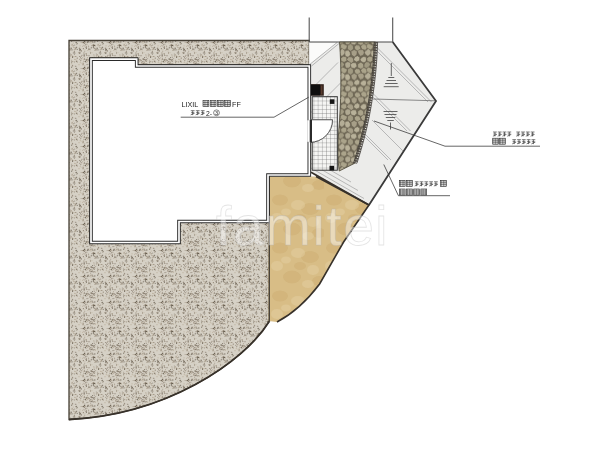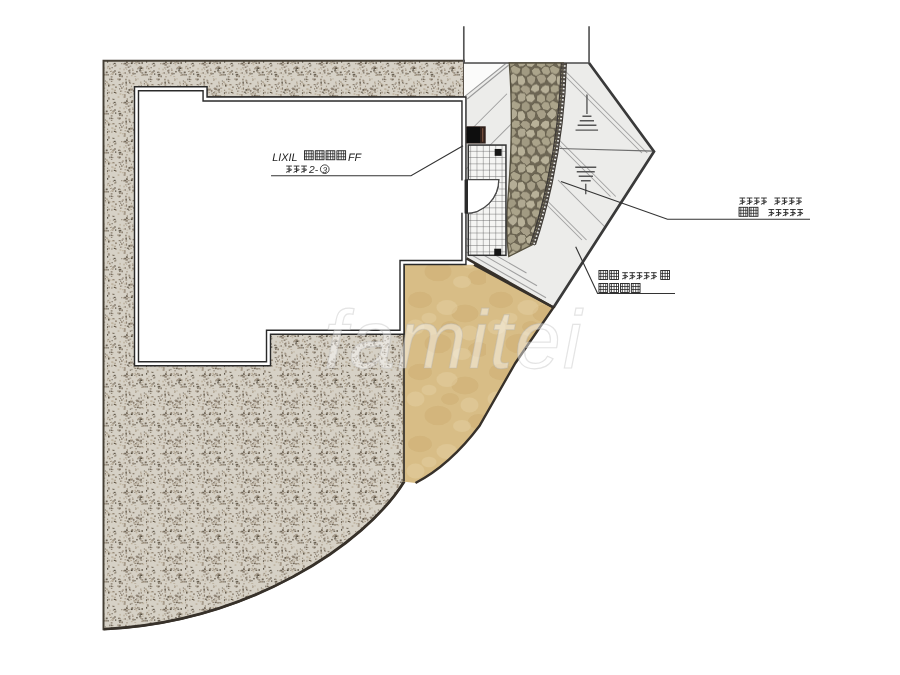--- a/index.html
+++ b/index.html
@@ -1,16 +1,16 @@
 <!DOCTYPE html>
 <html><head>
 <meta charset="utf-8">
 <style>
   html,body{margin:0;padding:0;background:#ffffff;}
-  #plan{width:600px;height:450px;position:relative;font-family:"Liberation Sans", sans-serif;font-style:italic;}
+  #plan{width:600px;height:450px;position:relative;font-family:"Liberation Sans", sans-serif;}
 </style>
 </head>
 <body>
 <div id="plan">
 <svg width="600" height="450" viewBox="0 0 600 450" xmlns="http://www.w3.org/2000/svg">
 <defs>
   <pattern id="gravel" width="26" height="26" patternUnits="userSpaceOnUse">
           <rect width="26" height="26" fill="#d6d1c6"></rect>
           <g fill="#6f6557">
             <rect x="14.3" y="15.8" width="1.2" height="0.8"></rect>

